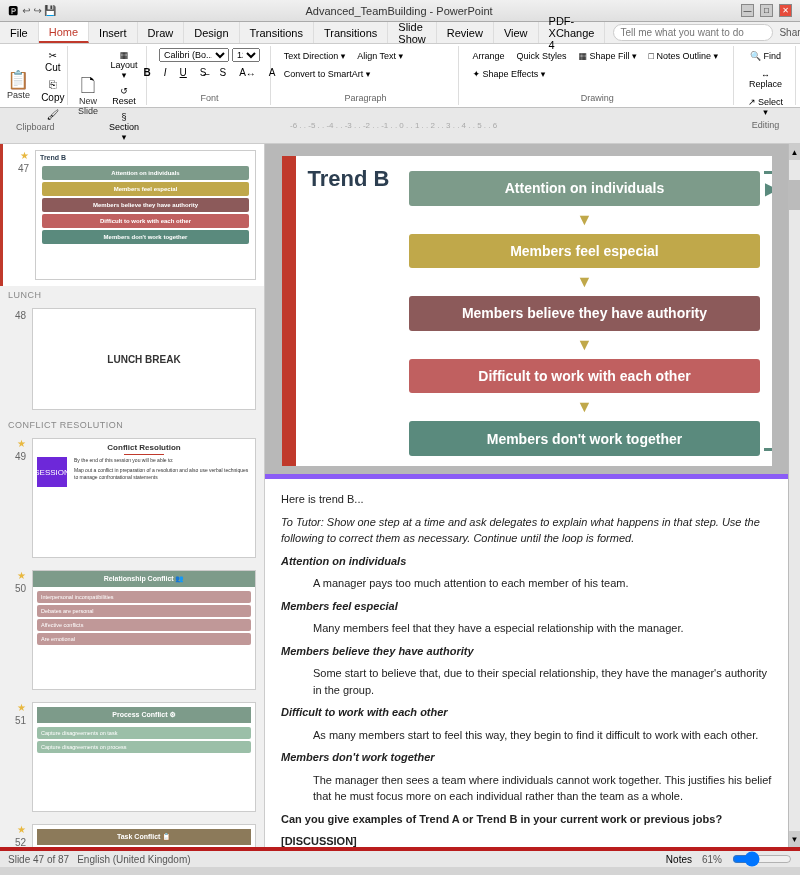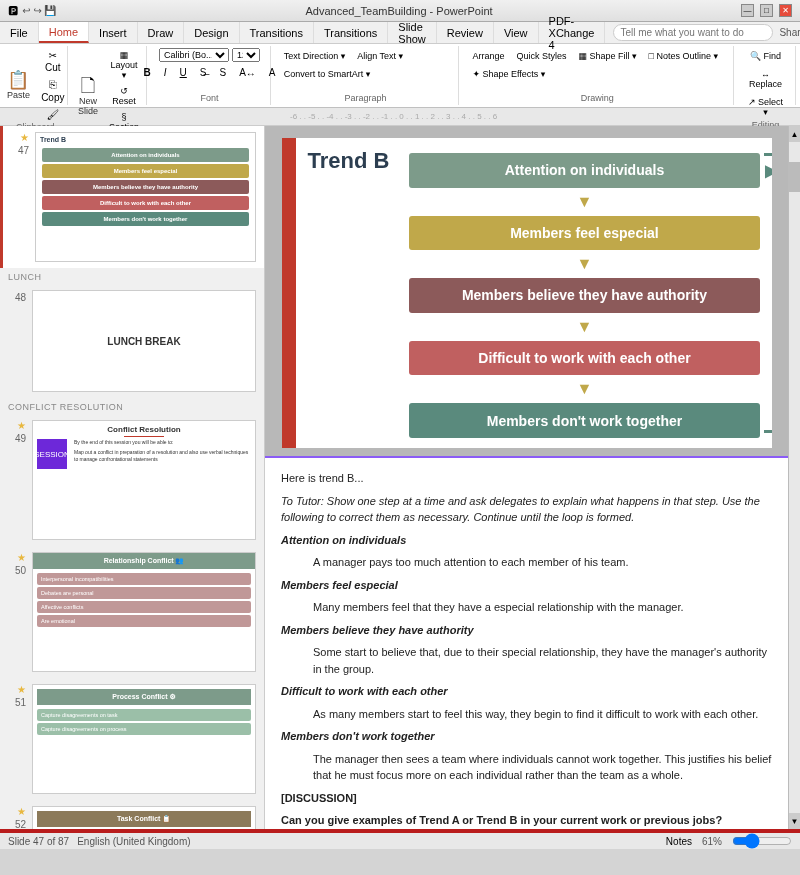--- a/index.html
+++ b/index.html
@@ -242,21 +242,21 @@
 
     
     .notes-area {
       flex: 1;
       background: #fff;
       overflow-y: auto;
       padding: 12px 16px;
       font-size: 11px;
       color: #222;
       line-height: 1.5;
-      border-top: 2px solid #8b5cf6;
+      border-top: 5px solid #8b5cf6;
     }
     .notes-area p { margin-bottom: 6px; }
     .notes-area .bold { font-weight: bold; }
     .notes-area .italic { font-style: italic; }
     .notes-area .bold-italic { font-weight: bold; font-style: italic; }
 
     
     .status-bar {
       height: 20px;
       background: #e8e8e8;
@@ -264,21 +264,21 @@
       display: flex;
       align-items: center;
       justify-content: space-between;
       padding: 8px 8px;
       font-size: 10px;
       color: #555;
     }
     .status-right { display: flex; gap: 10px; align-items: center; }
 
     .ruler-h {
-      height: 18px;
+      height: 36px;
       background: #e8e8e8;
       border-bottom: 1px solid #ccc;
       font-size: 8px;
       color: #888;
       display: flex;
       align-items: center;
       padding-left: 270px;
     }
 
     .content-with-scroll {
@@ -594,24 +594,24 @@
           <p class="indent">Some start to believe that, due to their special relationship, they have the manager's authority in the group.</p>
           <p>
             <span class="bold-italic">Difficult to work with each other</span>
           </p>
           <p class="indent">As many members start to feel this way, they begin to find it difficult to work with each other.</p>
           <p>
             <span class="bold-italic">Members don't work together</span>
           </p>
           <p class="indent">The manager then sees a team where individuals cannot work together. This justifies his belief that he must focus more on each individual rather than the team as a whole.</p>
           <p>
+            <span class="bold">Can you give examples of Trend A or Trend B in your current work or previous jobs?</span>
+          </p>
+          <p>
             <span class="bold">[DISCUSSION]</span>
-          </p>
-          <p>
-            <span class="bold">Can you give examples of Trend A or Trend B in your current work or previous jobs?</span>
           </p>
 
         </div>
 
       </div>
     </div>
 
     <div style="width:12px;background:#e0e0e0;border-left:1px solid #bbb;display:flex;flex-direction:column;">
       <div style="width:100%;height:16px;background:#ccc;display:flex;align-items:center;justify-content:center;font-size:8px;">▲</div>
       <div style="flex:1;background:#e8e8e8;">

